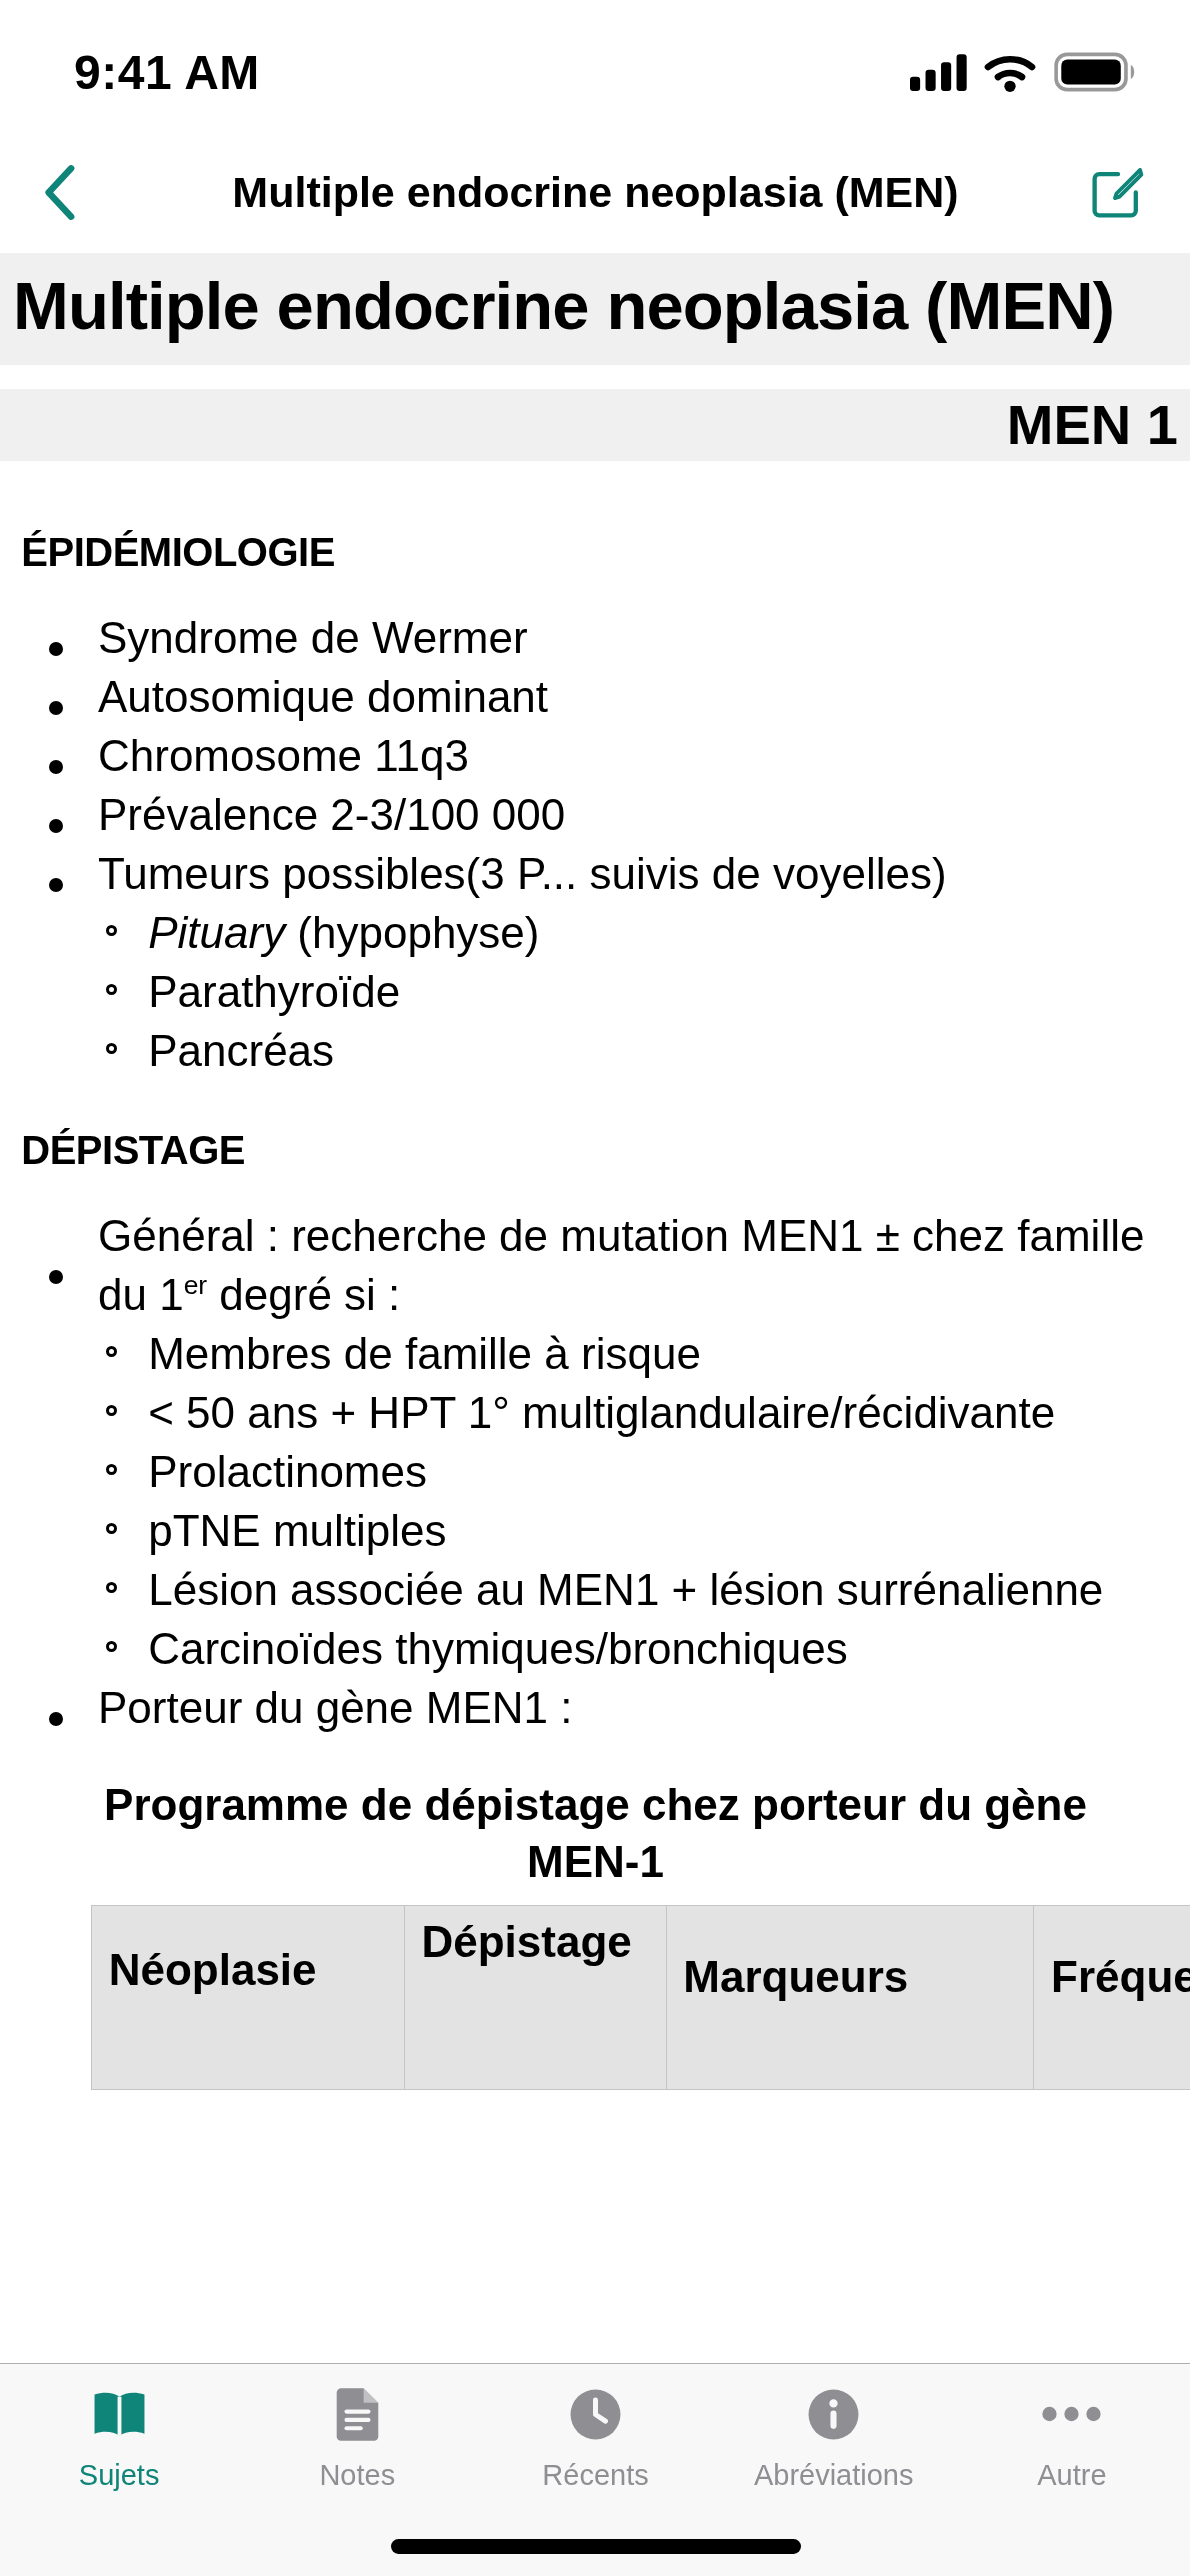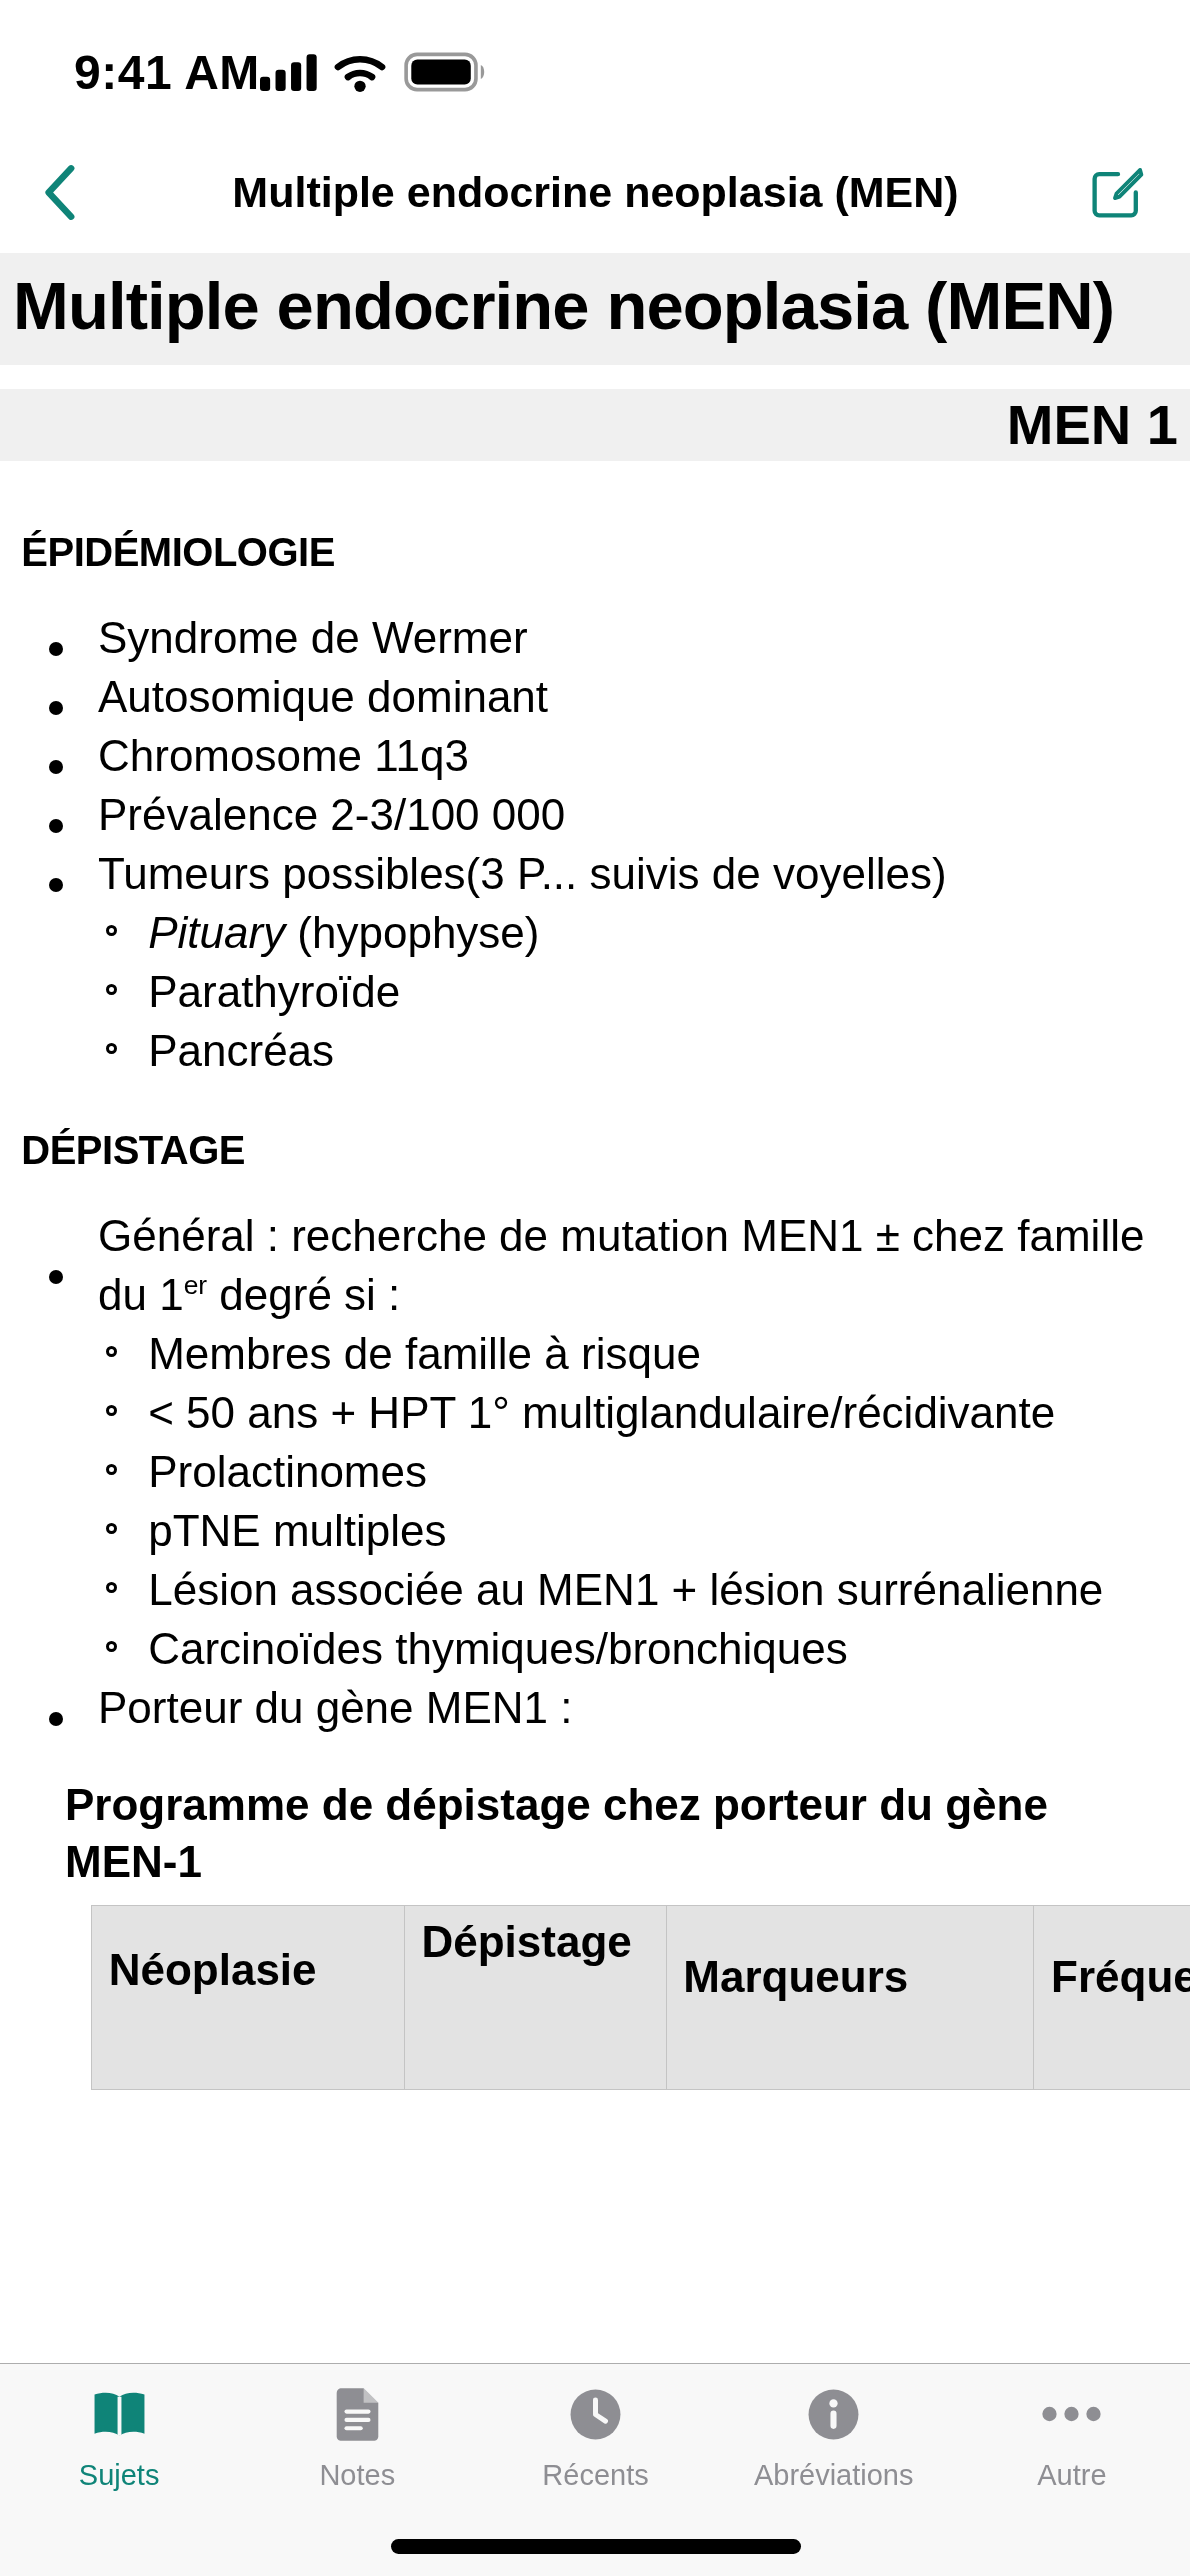--- a/index.html
+++ b/index.html
@@ -3,21 +3,21 @@
 <meta charset="utf-8">
 <style>
   * { margin:0; padding:0; box-sizing:border-box; }
   html,body { width:1191px; height:2576px; }
   body {
     font-family:"Liberation Sans","DejaVu Sans",sans-serif;
     background:#fff; color:#000; position:relative; overflow:hidden;
   }
 
   
-  .status-bar { height:131px; display:flex; justify-content:flex-start; align-items:center; padding:13px 52px 0 74px; }
+  .status-bar { height:131px; display:flex; justify-content:space-between; align-items:center; padding:13px 52px 0 74px; }
   .status-time { font-size:48px; font-weight:700; letter-spacing:0.5px; }
   .status-icons { display:flex; align-items:center; gap:16.7px; color:#000; }
 
   
   .nav-bar { height:122px; display:flex; align-items:center; justify-content:space-between; padding:0 43px; position:relative; }
   .nav-title { position:absolute; left:50%; transform:translateX(-50%); font-size:43px; font-weight:700; white-space:nowrap; }
   .icon-btn { background:none; border:none; cursor:pointer; display:flex; align-items:center; color:var(--accent,#0F8478); }
 
   
   .content { position:absolute; top:253px; bottom:213px; left:0; right:0; overflow:hidden; }
@@ -29,21 +29,21 @@
   .li { display:flex; }
   .li-text { font-size:44px; line-height:59px; padding-right:16.7px; }
   .l1 { padding-left:37px;align-items:center; }
   .l1 .marker { flex:0 0 auto; width:14px; height:14px; border-radius:50%; background:#000; margin:23px 35px 0 12px; }
   .l2 { padding-left:96px; }
   .l2 .marker { flex:0 0 auto; width:11px; height:11px; border-radius:50%; border:3.2px solid #000; background:transparent; margin:22px 31px 0 10.2px; }
   .li-text i { font-style:italic; }
   .li-text sup { font-size:.6em; vertical-align:super; line-height:0; }
 
   
-  .tbl-title { font-size:44px; font-weight:700; line-height:57px; margin:39px 65px 0; }
+  .tbl-title { font-size:44px; font-weight:700; text-align:center; line-height:57px; margin:39px 65px 0; }
   .tbl { margin:15px 0 0 91px; width:1484px; }
   .tbl-head { display:flex; background:var(--table_header_bg,#E3E3E3); border:1.9px solid #C4C4C4; height:185px; }
   .cell { border-left:1.9px solid #C4C4C4; font-weight:700; font-size:44px; padding:24px 16.7px 0; }
   .cell:first-child { border-left:none; }
   .c1 { width:312px; padding-top:39px; }
   .c2 { width:262px; padding-top:11px; }
   .c3 { width:368px; padding-top:46px; }
   .c4 { width:541px; padding-top:46px; }
 
   

